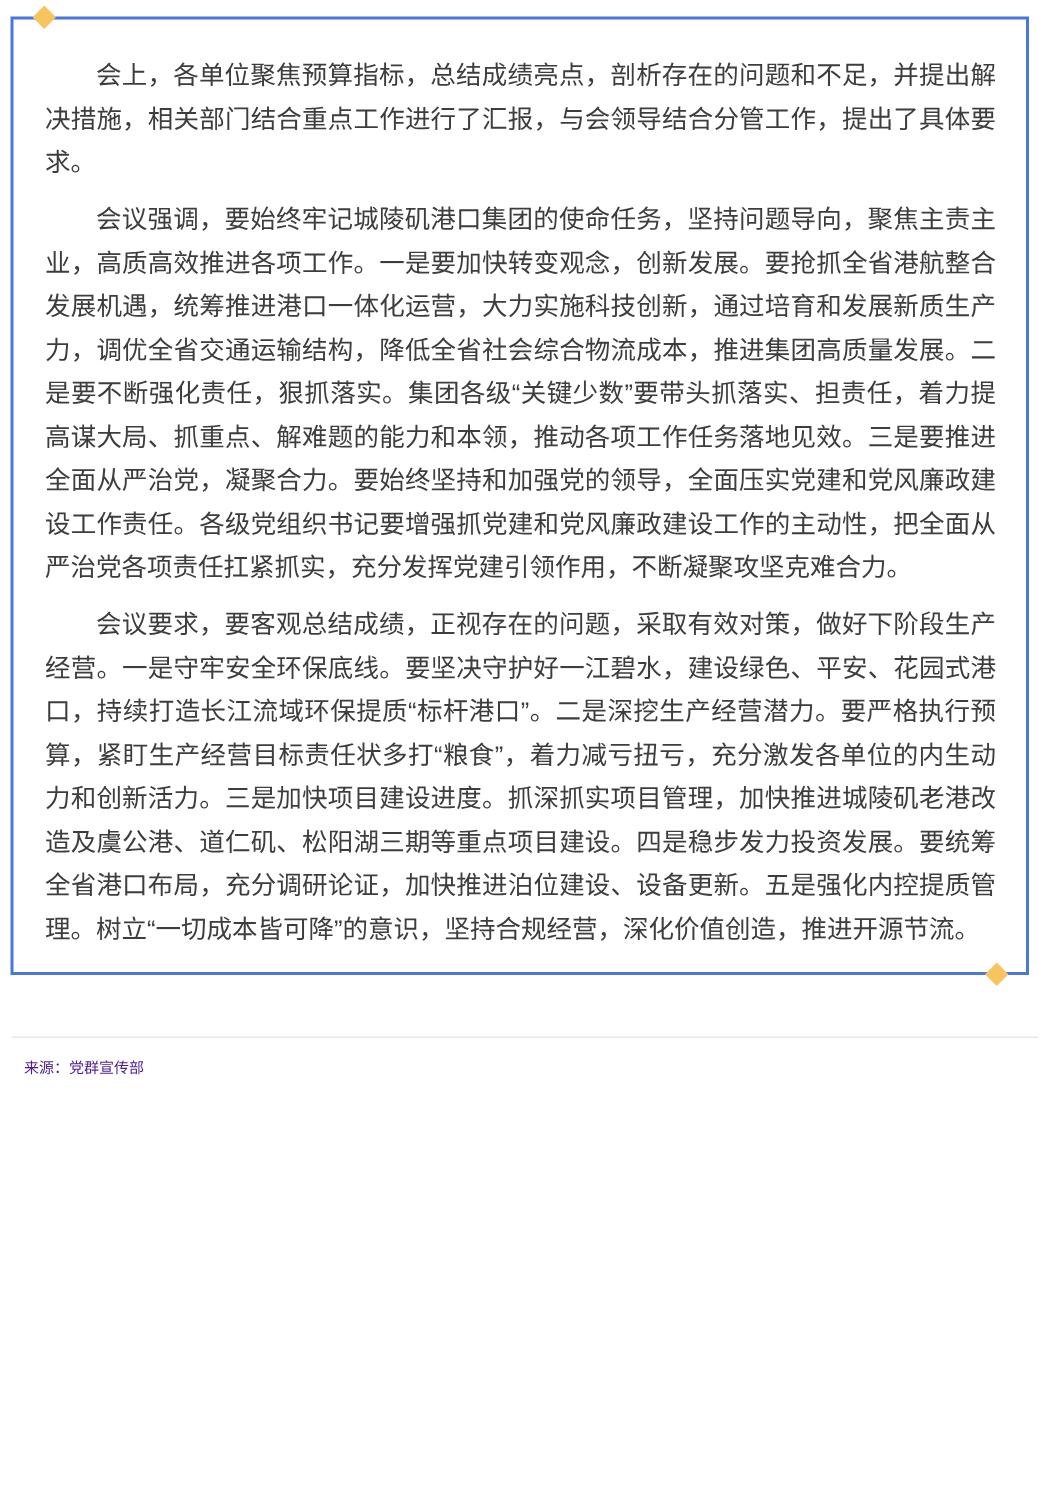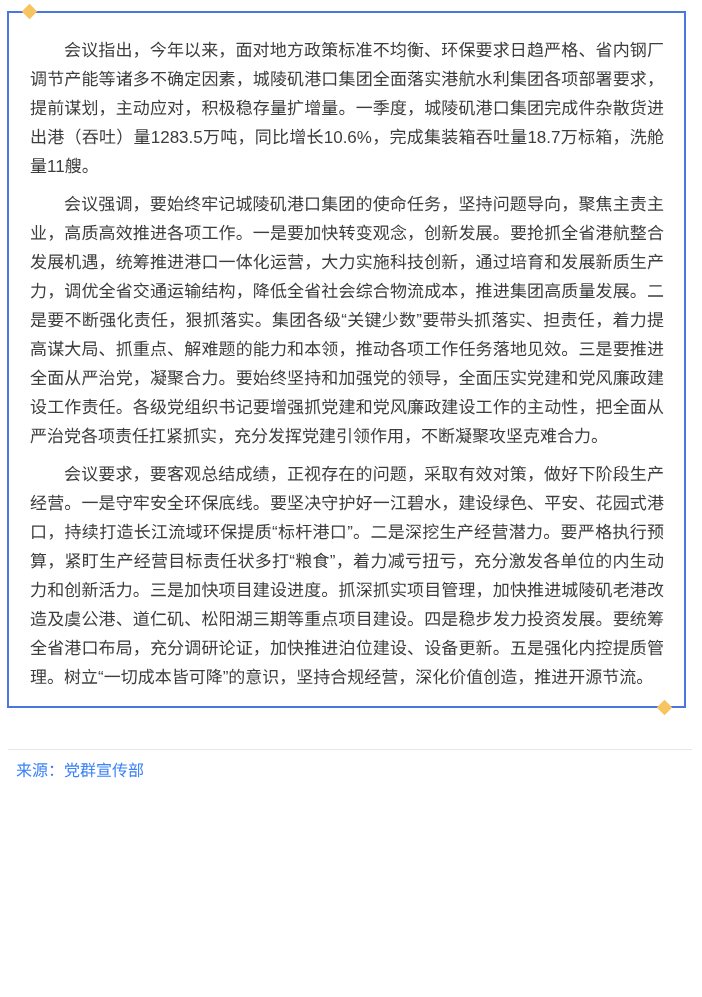--- a/index.html
+++ b/index.html
@@ -41,31 +41,31 @@
   .diamond-top    { top: -7px;    left: 15px; }
   .diamond-bottom { bottom: -7px; right: 14px; }
 
   .footer-divider {
     height: 1px;
     background: #e7e7e7;
     margin: 41px 10px 0 8px;
   }
   .source-line {
     margin: 12px 0 0 16px;
-    font-size: 16px;
+    font-size: 10px;
     line-height: 18px;
-    color: #3b82f6;
+    color: #4c1d95;
   }
 </style>
 </head>
 <body>
 
 <div class="article-frame">
   <span class="diamond diamond-top"></span>
   <span class="diamond diamond-bottom"></span>
 
-  <p>会议指出，今年以来，面对地方政策标准不均衡、环保要求日趋严格、省内钢厂调节产能等诸多不确定因素，城陵矶港口集团全面落实港航水利集团各项部署要求，提前谋划，主动应对，积极稳存量扩增量。一季度，城陵矶港口集团完成件杂散货进出港（吞吐）量1283.5万吨，同比增长10.6%，完成集装箱吞吐量18.7万标箱，洗舱量11艘。</p>
+  <p>会上，各单位聚焦预算指标，总结成绩亮点，剖析存在的问题和不足，并提出解决措施，相关部门结合重点工作进行了汇报，与会领导结合分管工作，提出了具体要求。</p>
   <p>会议强调，要始终牢记城陵矶港口集团的使命任务，坚持问题导向，聚焦主责主业，高质高效推进各项工作。一是要加快转变观念，创新发展。要抢抓全省港航整合发展机遇，统筹推进港口一体化运营，大力实施科技创新，通过培育和发展新质生产力，调优全省交通运输结构，降低全省社会综合物流成本，推进集团高质量发展。二是要不断强化责任，狠抓落实。集团各级“关键少数”要带头抓落实、担责任，着力提高谋大局、抓重点、解难题的能力和本领，推动各项工作任务落地见效。三是要推进全面从严治党，凝聚合力。要始终坚持和加强党的领导，全面压实党建和党风廉政建设工作责任。各级党组织书记要增强抓党建和党风廉政建设工作的主动性，把全面从严治党各项责任扛紧抓实，充分发挥党建引领作用，不断凝聚攻坚克难合力。</p>
   <p>会议要求，要客观总结成绩，正视存在的问题，采取有效对策，做好下阶段生产经营。一是守牢安全环保底线。要坚决守护好一江碧水，建设绿色、平安、花园式港口，持续打造长江流域环保提质“标杆港口”。二是深挖生产经营潜力。要严格执行预算，紧盯生产经营目标责任状多打“粮食”，着力减亏扭亏，充分激发各单位的内生动力和创新活力。三是加快项目建设进度。抓深抓实项目管理，加快推进城陵矶老港改造及虞公港、道仁矶、松阳湖三期等重点项目建设。四是稳步发力投资发展。要统筹全省港口布局，充分调研论证，加快推进泊位建设、设备更新。五是强化内控提质管理。树立“一切成本皆可降”的意识，坚持合规经营，深化价值创造，推进开源节流。</p>
 </div>
 
 <div class="footer-divider"></div>
 <div class="source-line">来源：党群宣传部</div>
 
 </body></html>

